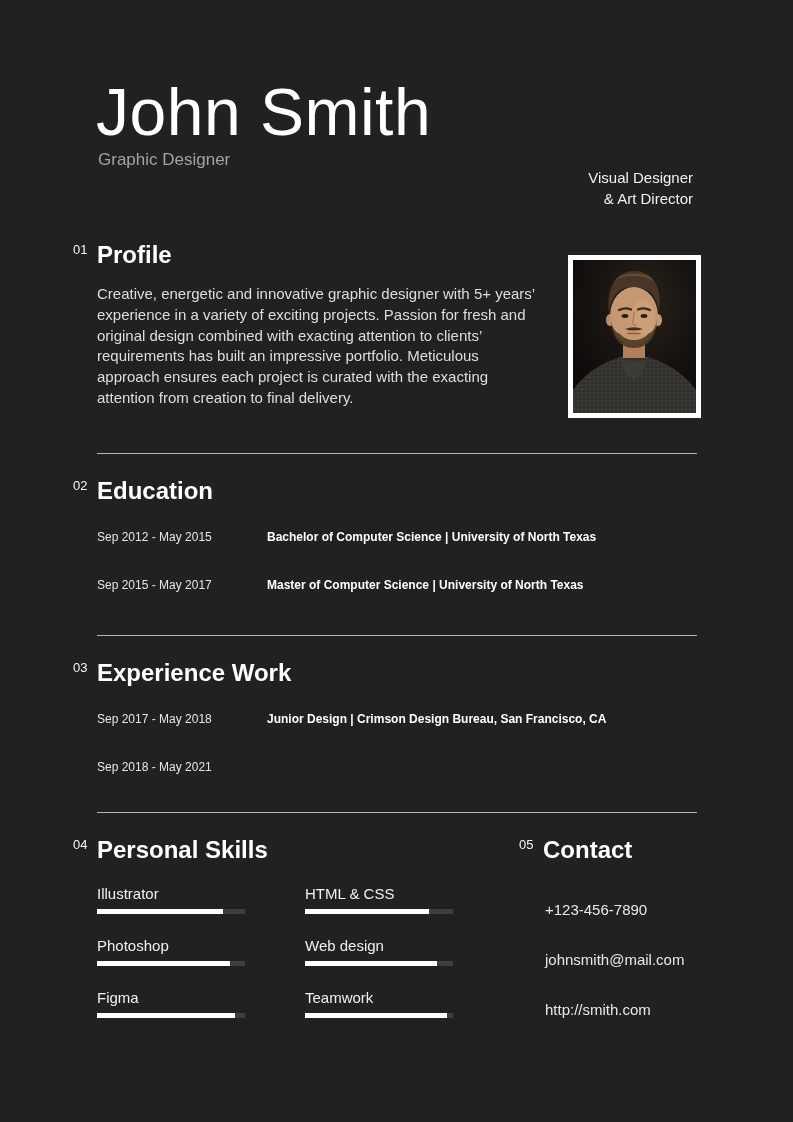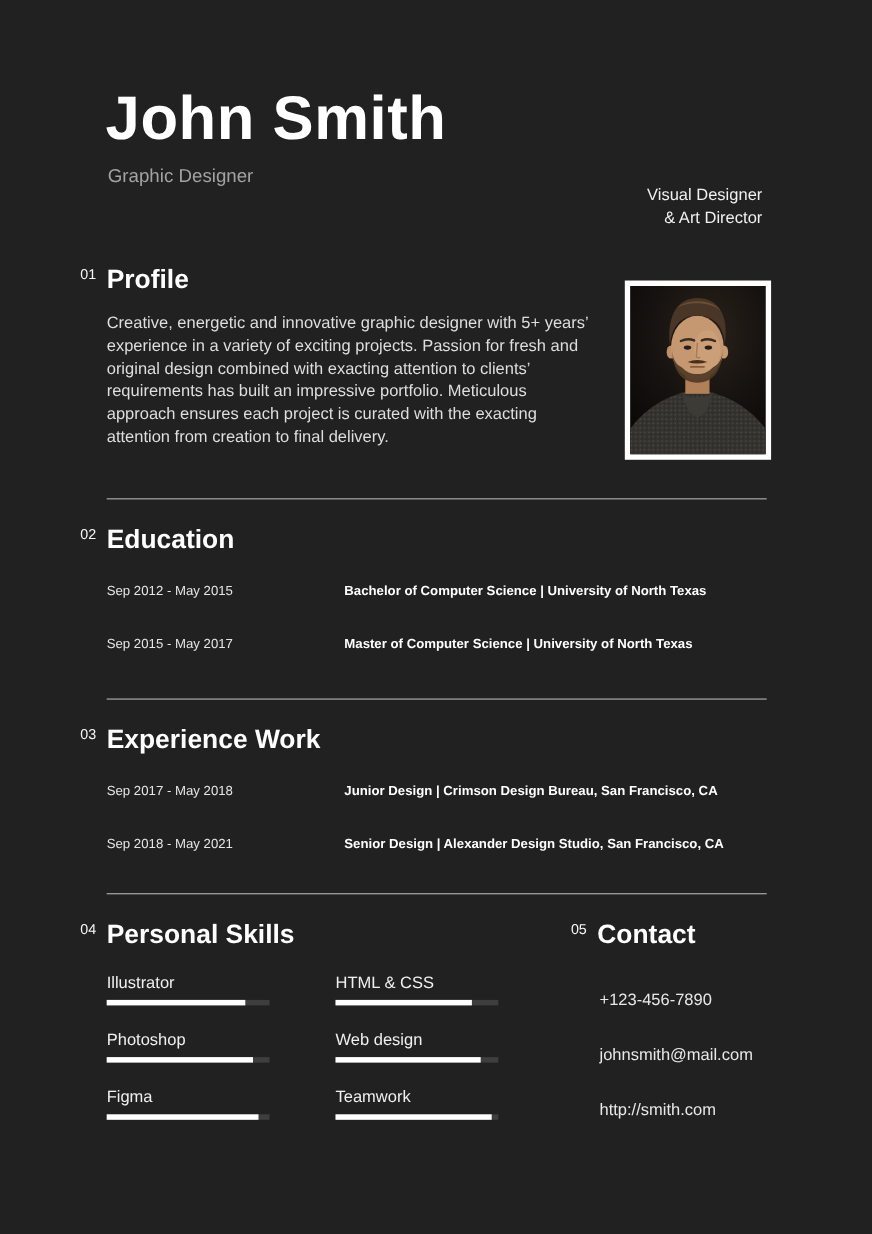--- a/index.html
+++ b/index.html
@@ -18,21 +18,21 @@
     width:793px;height:1122px;
     margin:0 auto;
     background:var(--page-bg);
     font-family:"Liberation Sans", sans-serif;
     color:var(--text-primary);
     overflow:hidden;
   }
   
   .name{
     position:absolute;left:96px;top:74px;margin:0;
-    font-size:56px;font-weight:700;letter-spacing:.5px;color:var(--text-primary);
+    font-size:66px;font-weight:400;letter-spacing:.5px;color:var(--text-primary);
   }
   .job-title{
     position:absolute;left:98px;top:150px;
     font-size:17px;font-weight:400;color:#a3a3a3;
   }
   .tagline{
     position:absolute;right:100px;top:167px;
     text-align:right;font-size:15px;line-height:21px;color:#f0f0f0;font-weight:400;
   }
   
@@ -40,21 +40,21 @@
   .sec-head{display:flex;align-items:flex-start;}
   .sec-num{font-size:13px;font-weight:400;width:24px;flex:none;padding-top:2px;color:#f5f5f5;}
   .sec-title{font-size:24px;font-weight:700;margin:0;line-height:30px;color:var(--text-primary);}
   .profile-text{
     margin:14px 0 0 24px;width:438px;
     font-size:15px;line-height:20.8px;color:var(--text-secondary);
   }
   .rows{margin:22px 0 0 24px;}
   .row{display:flex;margin-bottom:30px;font-size:12px;line-height:18px;}
   .period{width:170px;flex:none;color:#e6e6e6;font-weight:400;}
-  .desc{font-weight:700;color:#ffffff;white-space:nowrap;margin-left:46px;}
+  .desc{font-weight:700;color:#ffffff;white-space:nowrap;}
   .divider{
     position:absolute;left:97px;width:600px;margin:0;border:none;
     border-top:1px solid var(--divider);
   }
   
   .photo{
     position:absolute;left:568px;top:255px;margin:0;
     width:133px;height:163px;
     border:5px solid var(--photo-border);
     background:#0d0b0a;
@@ -168,21 +168,20 @@
       <span class="sec-num">03</span>
       <h2 class="sec-title">Experience Work</h2>
     </div>
     <div class="rows">
       <div class="row">
         <span class="period">Sep 2017 - May 2018</span>
         <span class="desc">Junior Design | Crimson Design Bureau, San Francisco, CA</span>
       </div>
       <div class="row">
         <span class="period">Sep 2018 - May 2021</span>
-        <span class="desc">Senior Design | Alexander Design Studio, San Francisco, CA</span>
       </div>
     </div>
   </section>
 
   <hr class="divider" style="top:812px">
 
   <section class="sec" style="top:835px;width:470px">
     <div class="sec-head">
       <span class="sec-num">04</span>
       <h2 class="sec-title">Personal Skills</h2>

